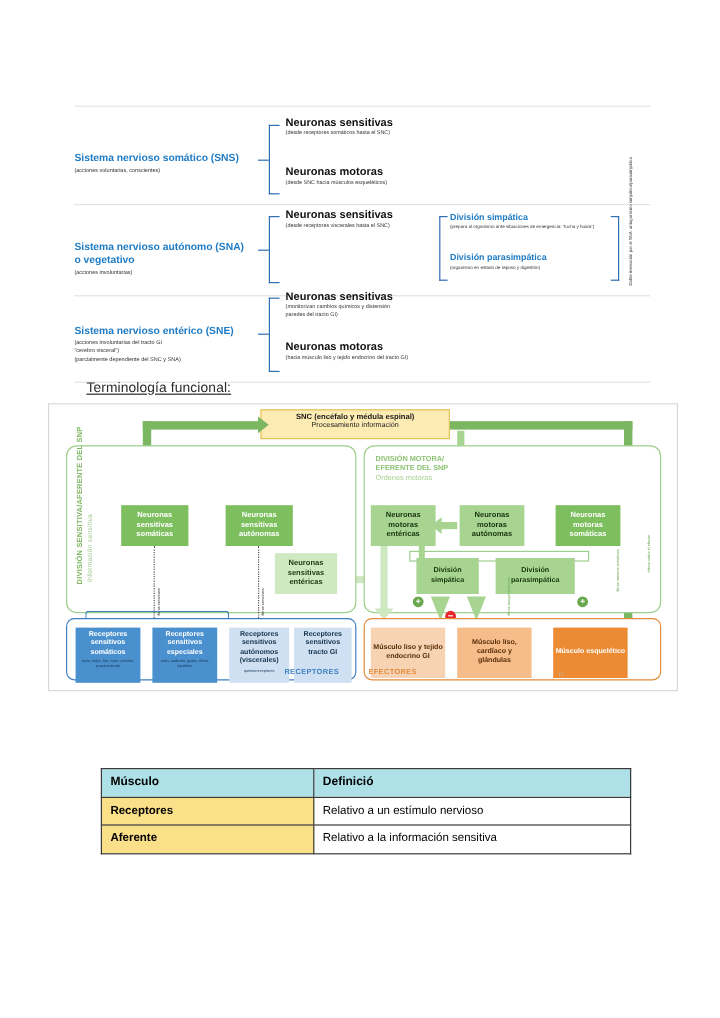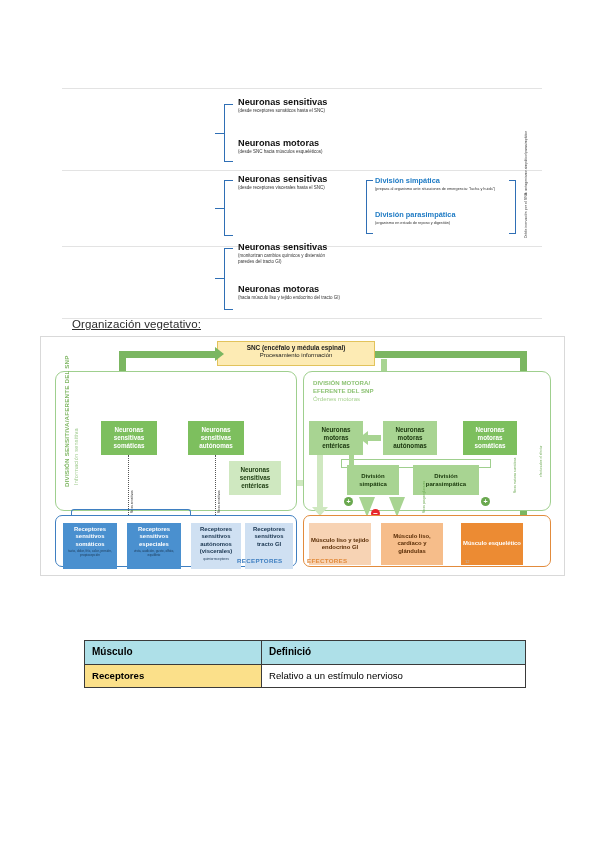--- a/index.html
+++ b/index.html
@@ -253,35 +253,44 @@
   .tbl td.def { font-weight:normal; }
 </style>
 </head>
 <body>
 
 <div class="page">
 
 
   <div class="sec1">
 
+    <div class="grp" style="left:0px; top:38px; width:160px;">
+      <div class="grp-title">Sistema nervioso somático (SNS)</div>
+      <div class="grp-sub">(acciones voluntarias, conscientes)</div>
+    </div>
     <div class="brace" style="left:162px; top:16px; height:58px;"></div>
     <div class="brace-stem" style="left:153px; top:45px;"></div>
 
     <div class="leaf" style="left:176px; top:9px; width:230px;">
       <div class="leaf-title">Neuronas sensitivas</div>
       <div class="leaf-sub">(desde receptores somáticos hasta el SNC)</div>
     </div>
     <div class="leaf" style="left:176px; top:50px; width:230px;">
       <div class="leaf-title">Neuronas motoras</div>
       <div class="leaf-sub">(desde SNC hacia músculos esqueléticos)</div>
     </div>
 
     <div class="hairline" style="left:0; top:0;"></div>
     <div class="hairline" style="left:0; top:82px;"></div>
 
+    <div class="grp" style="left:0px; top:112px; width:165px;">
+      <div class="grp-title">Sistema nervioso autónomo (SNA)</div>
+      <div class="grp-title">o vegetativo</div>
+      <div class="grp-sub">(acciones involuntarias)</div>
+    </div>
     <div class="brace" style="left:162px; top:92px; height:56px;"></div>
     <div class="brace-stem" style="left:153px; top:120px;"></div>
 
     <div class="leaf" style="left:176px; top:86px; width:180px;">
       <div class="leaf-title">Neuronas sensitivas</div>
       <div class="leaf-sub">(desde receptores viscerales hasta el SNC)</div>
     </div>
 
     <div class="sub-brace" style="left:304px; top:92px; height:54px;"></div>
     <div class="leaf" style="left:313px; top:88px; width:135px;">
@@ -290,37 +299,43 @@
     </div>
     <div class="leaf" style="left:313px; top:122px; width:140px;">
       <div class="leaf-title" style="color:#1f7bc4; font-size:7.4px;">División parasimpática</div>
       <div class="leaf-sub" style="font-size:3.8px;">(organismo en estado de reposo y digestión)</div>
     </div>
     <div class="sub-brace-r" style="left:447px; top:92px; height:54px;"></div>
     <div class="rot-note" style="left:462px; top:150px;">Doble inervación por el SNA: antagonismo simpático/parasimpático</div>
 
     <div class="hairline" style="left:0; top:158px;"></div>
 
+    <div class="grp" style="left:0px; top:182px; width:170px;">
+      <div class="grp-title">Sistema nervioso entérico (SNE)</div>
+      <div class="grp-sub">(acciones involuntarias del tracto GI</div>
+      <div class="grp-sub" style="margin-top:0;">"cerebro visceral")</div>
+      <div class="grp-sub" style="margin-top:1px;">(parcialmente dependiente del SNC y SNA)</div>
+    </div>
     <div class="brace" style="left:162px; top:160px; height:62px;"></div>
     <div class="brace-stem" style="left:153px; top:190px;"></div>
 
     <div class="leaf" style="left:176px; top:154px; width:210px;">
       <div class="leaf-title">Neuronas sensitivas</div>
       <div class="leaf-sub" style="white-space:pre-line;">(monitorizan cambios químicos y distensión
 paredes del tracto GI)</div>
     </div>
     <div class="leaf" style="left:176px; top:196px; width:220px;">
       <div class="leaf-title">Neuronas motoras</div>
       <div class="leaf-sub">(hacia músculo liso y tejido endocrino del tracto GI)</div>
     </div>
 
     <div class="hairline" style="left:0; top:230px;"></div>
   </div>
 
-  <div class="heading" style="left:72px; top:318px;">Organización vegetativo:</div>
+  <div class="heading" style="left:72px; top:318px;">Terminología funcional:</div>
 
   <div class="diagram">
 
     <div class="snc-box">
       <div class="snc-t1">SNC (encéfalo y médula espinal)</div>
       <div class="snc-t2">Procesamiento información</div>
     </div>
 
     <div class="arw" style="left:78px; top:14px; width:98px; height:7px;"></div>
     <div class="tri" style="left:174px; top:10px; border-top:7px solid transparent; border-bottom:7px solid transparent; border-left:9px solid #7bb661;"></div>
@@ -422,16 +437,20 @@
       <tr>
         <th>Músculo</th>
         <th>Definició</th>
       </tr>
     </thead>
     <tbody>
       <tr class="hl">
         <td class="term">Receptores</td>
         <td class="def">Relativo a un estímulo nervioso</td>
       </tr>
+      <tr class="hl">
+        <td class="term">Aferente</td>
+        <td class="def">Relativo a la información sensitiva</td>
+      </tr>
     </tbody>
   </table>
 
 </div>
 
 </body></html>

